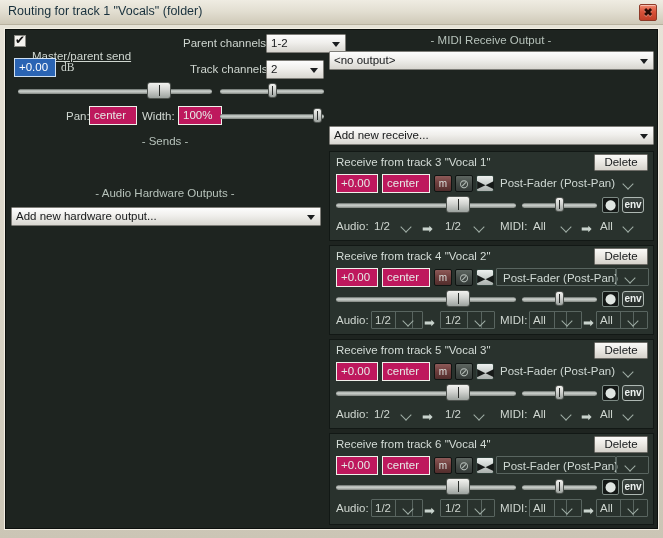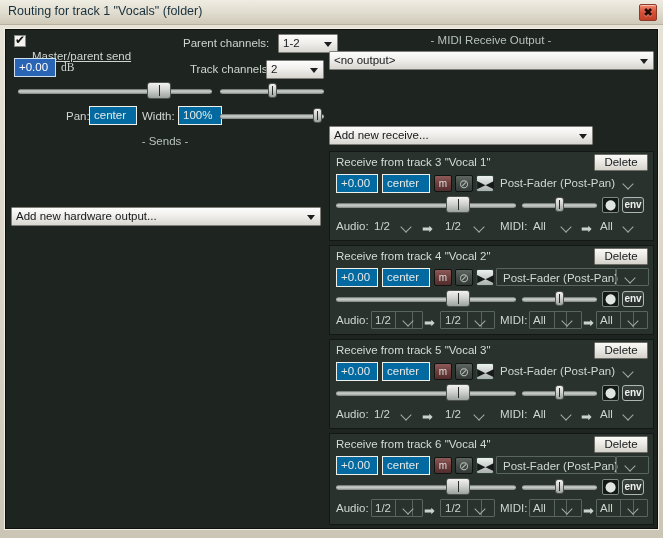--- a/index.html
+++ b/index.html
@@ -80,21 +80,21 @@
     background: #f4f3ef; border: 1px solid #8a8a84; cursor: pointer;
   }
   .chk::after {
     content: "✔"; position: absolute; left: 0px; top: -3px;
     font-size: 12px; color: #111; line-height: 14px;
   }
 
   
   .vbox {
     position: absolute; height: 19px;
-    border: 1px solid #f0f0ea; background: #0369a1;
+    border: 1px solid #f0f0ea; background: #be185d;
     cursor: text;
   }
   .vbox .vtext {
     position: absolute; left: 4px; top: 2px;
     font-size: 11.5px; color: #e6ebe7; white-space: nowrap;
   }
   .vbox.sel { background: #2a64b4; border-color: #cfe0f2; }
   .vbox.sel .vtext { color: #ffffff; }
 
   
@@ -212,21 +212,21 @@
       <div class="x">✖</div>
     </div>
   </div>
 
   <div class="panel">
 
     <div class="chk" style="left:8px; top:5px;"></div>
     <div class="lbl" style="position:absolute; left:26px; top:20px;text-decoration:underline;">Master/parent send</div>
 
     <div class="lbl" style="position:absolute; left:177px; top:7px;">Parent channels:</div>
-    <div class="combo" style="left:272px; top:4px; width:60px;text-align:right;">
+    <div class="combo" style="left:260px; top:4px; width:80px;text-align:right;">
       <div class="ctext">1-2</div>
       <div class="carrow"></div>
     </div>
 
     <div class="vbox sel" style="left:8px; top:28px; width:42px;">
       <div class="vtext">+0.00</div>
     </div>
     <div class="lbl" style="position:absolute; left:55px; top:31px;font-family:Liberation Serif, serif;">dB</div>
 
     <div class="lbl" style="position:absolute; left:184px; top:33px;">Track channels:</div>
@@ -255,32 +255,33 @@
       <div class="vtext">100%</div>
     </div>
 
     <div class="slider" style="left:214px; top:77px; width:104px;">
       <div class="strack" style="left:0; width:104px;"></div>
       <div class="sthumb small" style="left:93px;"></div>
     </div>
 
     <div class="sect" style="left:0; top:105px; width:318px;">-  Sends  -</div>
 
+    <div class="sect" style="left:0; top:157px; width:318px;">-  Audio Hardware Outputs  -</div>
     <div class="combo" style="left:5px; top:177px; width:310px;">
       <div class="ctext">Add new hardware output...</div>
       <div class="carrow"></div>
     </div>
 
     <div class="sect" style="left:322px; top:4px; width:326px;">-  MIDI Receive Output  -</div>
     <div class="combo" style="left:323px; top:21px; width:325px;">
       <div class="ctext">&lt;no output&gt;</div>
       <div class="carrow"></div>
     </div>
 
-    <div class="combo" style="left:323px; top:96px; width:264px;">
+    <div class="combo" style="left:323px; top:96px; width:325px;">
       <div class="ctext">Add new receive...</div>
       <div class="carrow"></div>
     </div>
 
     <div class="rblock" style="top:121px; height:90px;">
       <div class="rhead">Receive from track 3 "Vocal 1"</div>
       <div class="delbtn">
         <div class="g">Delete</div>
       </div>
 

